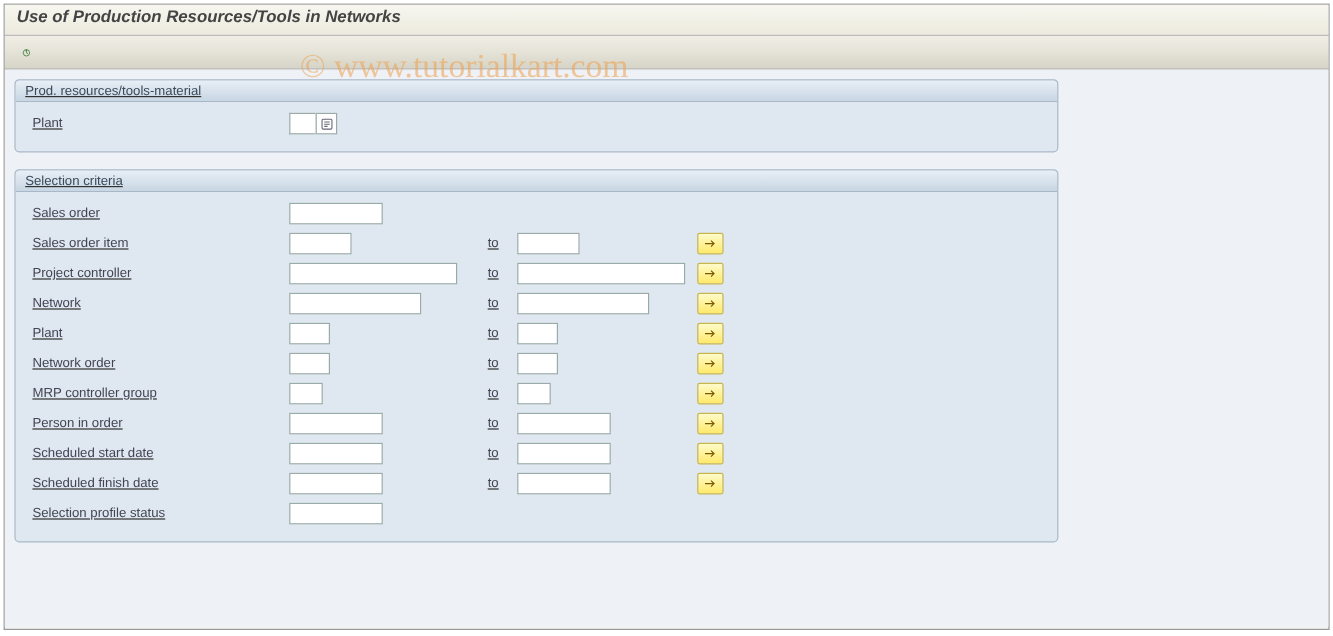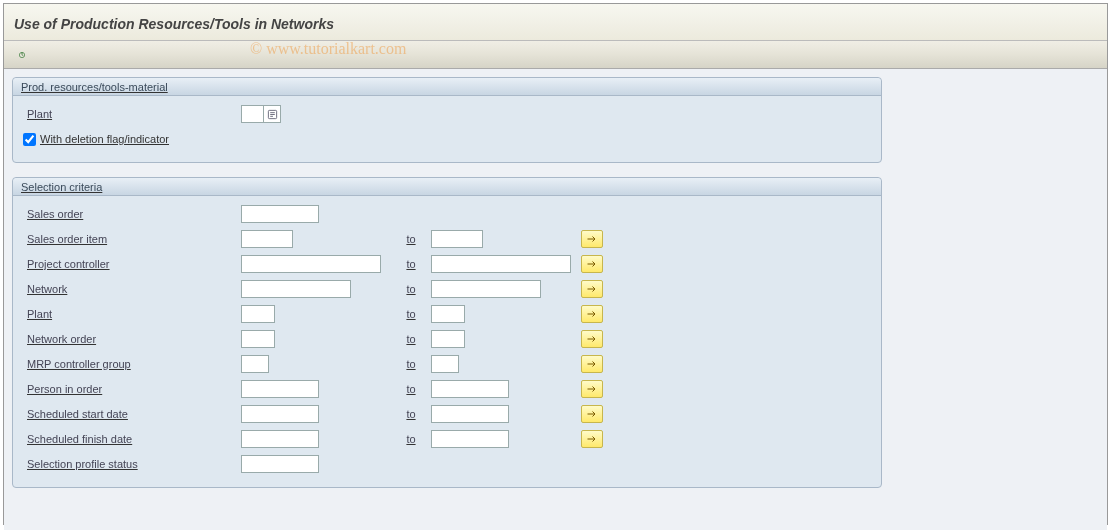--- a/index.html
+++ b/index.html
@@ -16,21 +16,21 @@
   }
   .outer {
     border: 1px solid #999;
     margin: 3px;
     background: #f2f2f2;
     height: 522px;
   }
   .title-bar {
     background: linear-gradient(to bottom, #f7f7f0 0%, #eceadd 100%);
     border-bottom: 1px solid #bbb;
-    padding: 12px 10px 8px 10px;
+    padding: 1px 10px 8px 10px;
   }
   .title-text {
     font-size: 14px;
     font-weight: bold;
     font-style: italic;
     color: #444;
   }
   .toolbar {
     background: linear-gradient(to bottom, #f0eee5 0%, #e5e3d7 50%, #d6d4c7 100%);
     height: 28px;
@@ -131,21 +131,21 @@
     background:#fff;
     align-items:center;
     justify-content:center;
     cursor:pointer;
   }
   .searchhelp svg { width:11px; height:11px; }
   .watermark {
     position: absolute;
     top: 40px;
     left: 250px;
-    font-size: 16px;
+    font-size: 28px;
     color: rgba(239,161,79,0.55);
     pointer-events:none;
     font-family: Georgia, serif;
   }
 </style>
 </head>
 <body>
 
 <div class="outer">
   <div class="title-bar">
@@ -172,26 +172,20 @@
           <div style="display:flex;">
             <input class="input" style="width: 22px; border-right: none;">
             <span class="searchhelp" style="border-left:1px solid #9aa;">
               <svg viewBox="0 0 24 24">
                   <rect x="3" y="3" width="18" height="18" rx="2" fill="none" stroke="#667" stroke-width="2"></rect>
                   <path d="M7 8h10M7 12h10M7 16h6" stroke="#667" stroke-width="2"></path>
                 </svg>
             </span>
           </div>
         </div>
-        <div class="row">
-          <div style="padding-left:2px; display:flex; align-items:center;">
-            <input type="checkbox" class="cb" checked="" style="">
-            <span>With deletion flag/indicator</span>
-          </div>
-        </div>
       </div>
     </div>
 
     <div class="panel">
       <div class="panel-header">Selection criteria</div>
       <div class="panel-body">
 
         <div class="row">
           <div class="lbl">Sales order</div>
           <div class="col-from">

